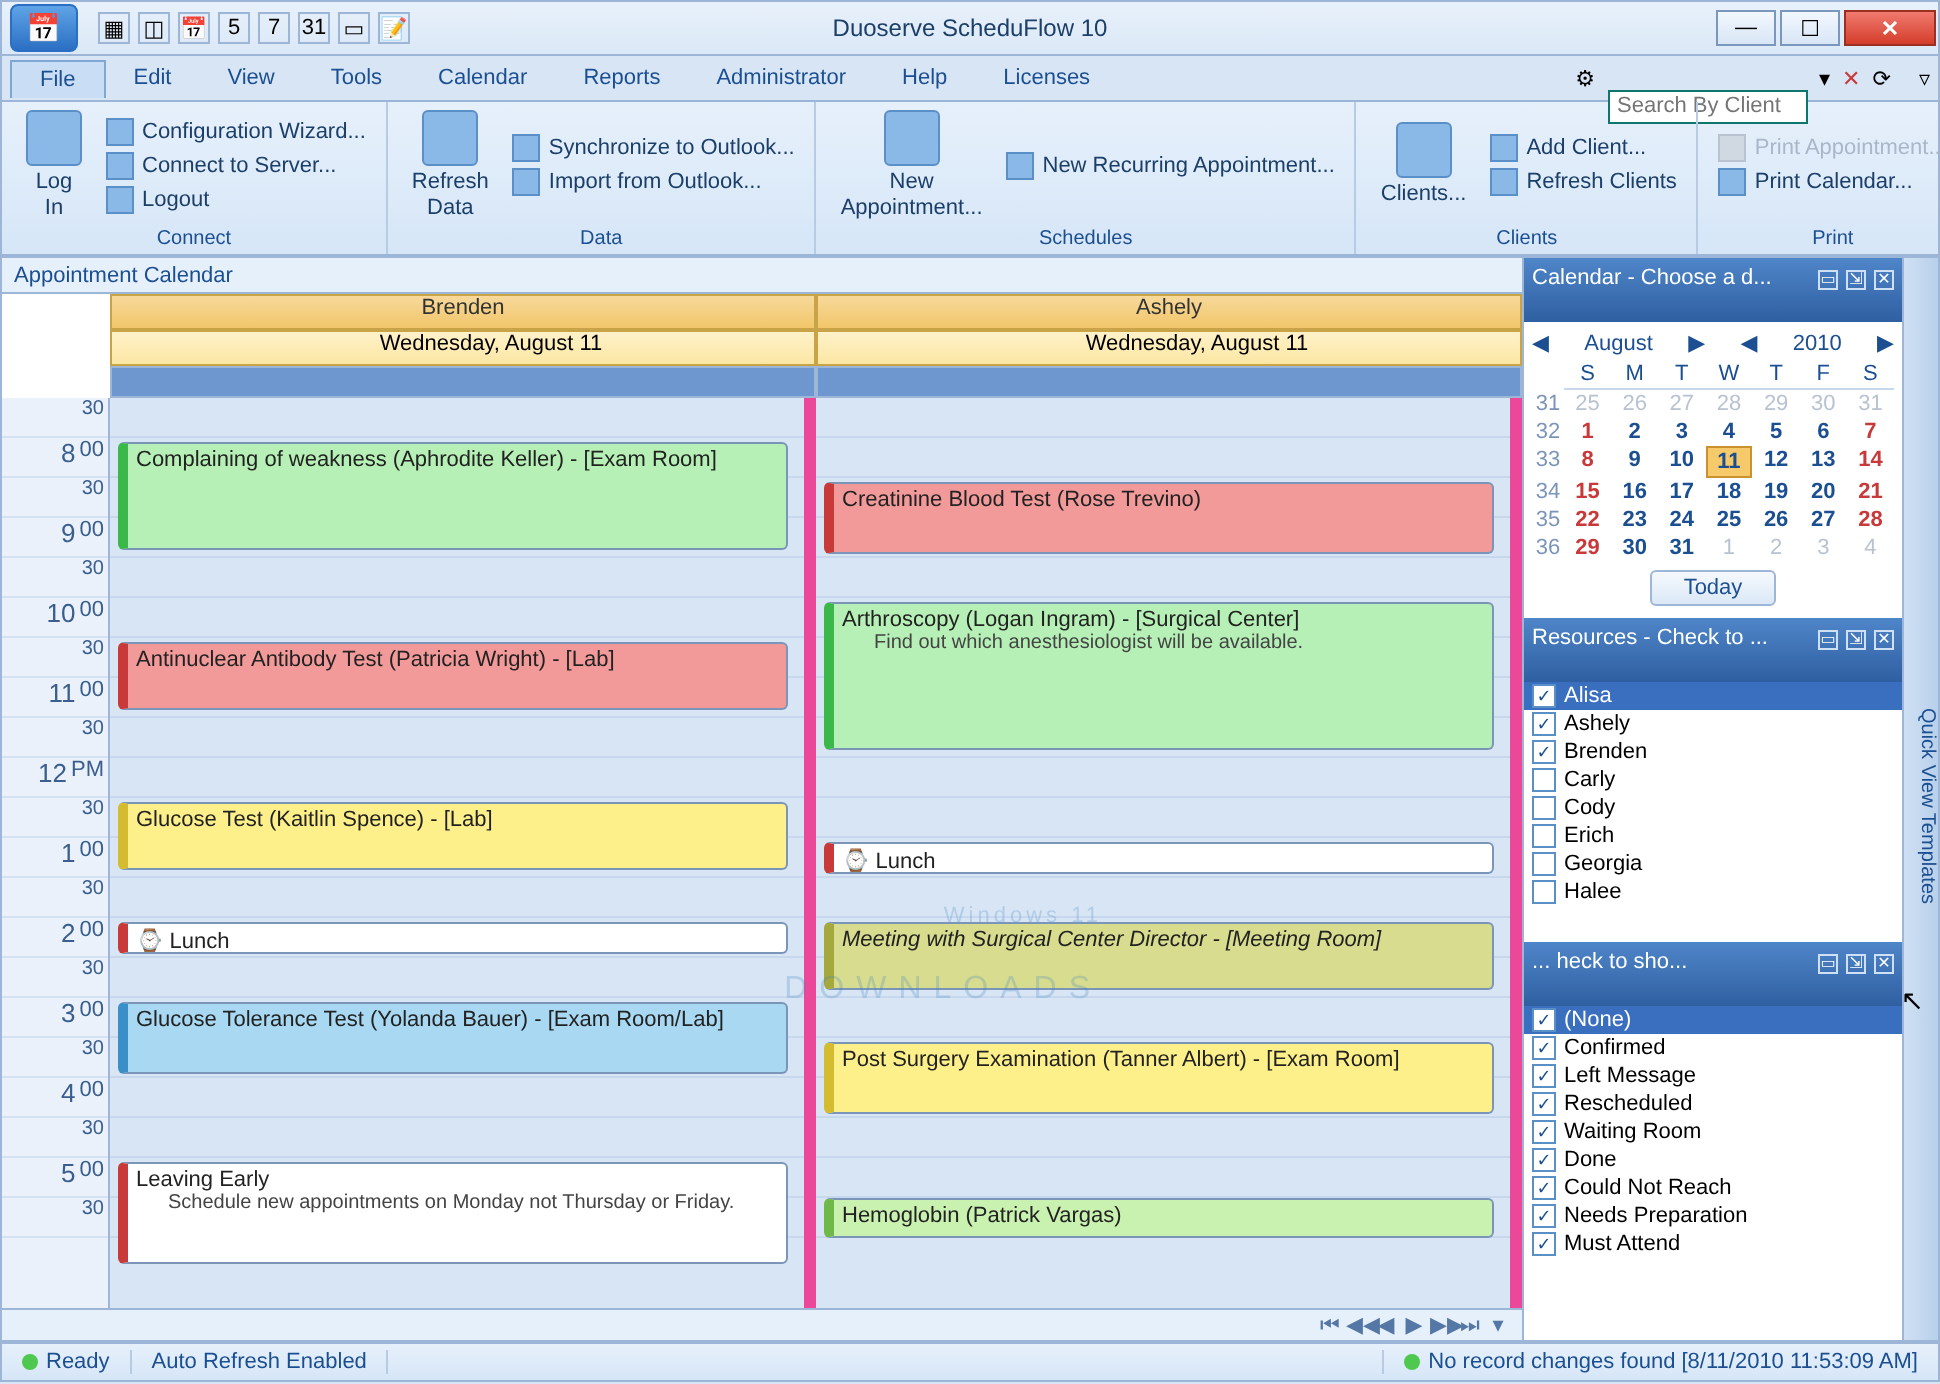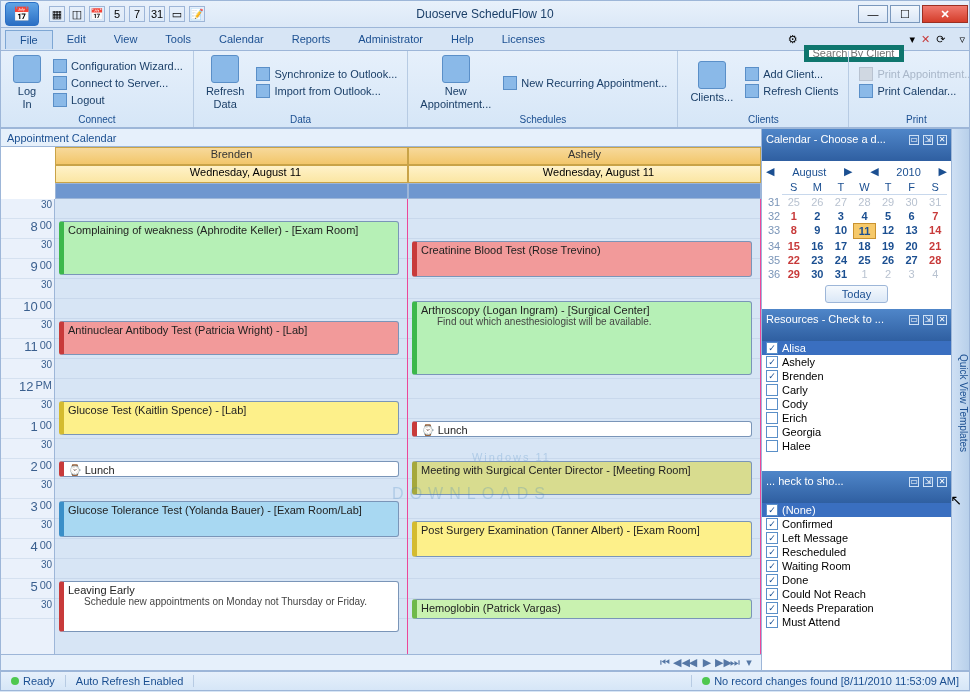--- a/index.html
+++ b/index.html
@@ -13,21 +13,21 @@
 .title-text { position: absolute; left: 50%; transform: translateX(-50%); color: #1b3f68; font-size: 12px; }
 .winbtns { margin-left: auto; display: flex; }
 .winbtns div { width: 30px; height: 18px; border: 1px solid #7a98bd; margin: 0 1px; display: flex; align-items: center; justify-content: center; background: linear-gradient(#f2f7fd,#d9e6f6); }
 .winbtns .close { background: linear-gradient(#f07a6f,#d43d2a); border-color: #9b2f22; width: 46px; }
 
 
 .menubar { height: 22px; display: flex; align-items: center; border-left: 1px solid #9db6d8; border-right: 1px solid #9db6d8; padding: 0 4px; }
 .menubar .tab { padding: 3px 14px; color: #1b4f91; }
 .menubar .tab.active { background: #c9ddf4; border: 1px solid #7ea7d4; border-bottom: none; }
 .menubar .right { margin-left: auto; display: flex; align-items: center; gap: 6px; }
-.searchbox { width: 100px; height: 17px; border: 5px solid #0f766e; background: #fff; padding: 0 4px; color: #999; margin-top: 28px; }
+.searchbox { width: 100px; height: 17px; border: 1px solid #0f766e; background: #fff; padding: 0 4px; color: #999; margin-top: 28px; }
 
 
 .ribbon { height: 78px; background: linear-gradient(#e6f0fb,#d6e6f7); border: 1px solid #9db6d8; display: flex; }
 .rgroup { border-right: 1px solid #b7cbe3; display: flex; flex-direction: column; }
 .rgroup-body { flex: 1; display: flex; align-items: center; padding: 2px 6px; gap: 2px; }
 .rgroup-title { text-align: center; color: #1b4f91; font-size: 10px; padding-bottom: 2px; }
 .rbtn-big { display: flex; flex-direction: column; align-items: center; justify-content: center; padding: 2px 6px; gap: 2px; color: #1b3f68; text-align: center; line-height: 1.1; }
 .rbtn-big .ic { width: 28px; height: 28px; background: #8ab9e8; border: 1px solid #5a8fc8; border-radius: 3px; }
 .rstack { display: flex; flex-direction: column; gap: 1px; }
 .rbtn-sm { display: flex; align-items: center; gap: 4px; padding: 1px 4px; color: #1b3f68; white-space: nowrap; }
@@ -45,21 +45,21 @@
 .colhead { flex: 1; text-align: center; background: linear-gradient(#f7d99b,#f2c66a); border: 1px solid #c9a347; color: #333; }
 .datehead { flex: 1; text-align: center; background: linear-gradient(#fff2c9,#fbe6a3); border: 1px solid #c9a347; padding-left: 28px; }
 .daterow { display: flex; height: 18px; }
 .allday { display: flex; height: 16px; }
 .allday .slot { flex: 1; background: #6f97cf; border: 1px solid #9db6d8; }
 
 .calgrid { flex: 1; display: flex; overflow: hidden; position: relative; }
 .timecol { width: 54px; background: #eaf1fb; border-right: 1px solid #9db6d8; }
 .timecell { height: 20px; border-bottom: 1px solid #d5e1f0; display: flex; align-items: flex-start; justify-content: flex-end; padding-right: 2px; color: #3a5f8e; font-size: 10px; }
 .timecell .hr { font-size: 13px; margin-right: 2px; }
-.eventcol { flex: 1; position: relative; border-right: 1px solid #ec4899; background: #d7e5f5; }
+.eventcol { flex: 1; position: relative; border-right: 6px solid #ec4899; background: #d7e5f5; }
 .eventcol .slot { height: 20px; border-bottom: 1px solid #c8d8ec; }
 .apt { position: absolute; left: 4px; right: 8px; border: 1px solid #7a95b8; border-left-width: 5px; border-radius: 3px; padding: 2px 4px; overflow: hidden; font-size: 11px; color: #222; }
 .apt.green { background: #b6f0b6; border-left-color: #3cb84b; }
 .apt.red { background: #f29a9a; border-left-color: #c83a3a; }
 .apt.yellow { background: #fdf08a; border-left-color: #d4bb2f; }
 .apt.blue { background: #a8d8f2; border-left-color: #3a8fc8; }
 .apt.white { background: #fff; border-left-color: #c83a3a; }
 .apt.olive { background: #d8dc8f; border-left-color: #a5a83c; }
 .apt.lime { background: #c9f2b0; border-left-color: #6fb94a; }
 .apt .sub { font-size: 10px; color: #444; padding-left: 16px; }
@@ -365,21 +365,21 @@
           <div class="slot"></div>
           <div class="slot"></div>
           <div class="slot"></div>
           <div class="slot"></div>
           <div class="slot"></div>
           <div class="slot"></div>
           <div class="slot"></div>
           <div class="apt red" style="top: 42px; height: 36px;">Creatinine Blood Test (Rose Trevino)</div>
           <div class="apt green" style="top: 102px; height: 74px;">Arthroscopy (Logan Ingram) - [Surgical Center]<div class="sub">Find out which anesthesiologist will be available.</div></div>
           <div class="apt white" style="top: 222px; height: 16px;">⌚ Lunch</div>
-          <div class="apt olive" style="top: 262px; height: 34px;">Meeting with Surgical Center Director - [Meeting Room]</div>
+          <div class="apt olive" style="top: 262px; height: 34px; font-style: italic;">Meeting with Surgical Center Director - [Meeting Room]</div>
           <div class="apt yellow" style="top: 322px; height: 36px;">Post Surgery Examination (Tanner Albert) - [Exam Room]</div>
           <div class="apt lime" style="top: 400px; height: 20px;">Hemoglobin (Patrick Vargas)</div>
         </div>
       <div class="wm">
         <span>Windows 11</span><br><span class="sm">DOWNLOADS</span>
       </div>
     </div>
     <div class="navfoot" id="navfoot">
         <span>⏮</span>
         <span>◀◀</span>

